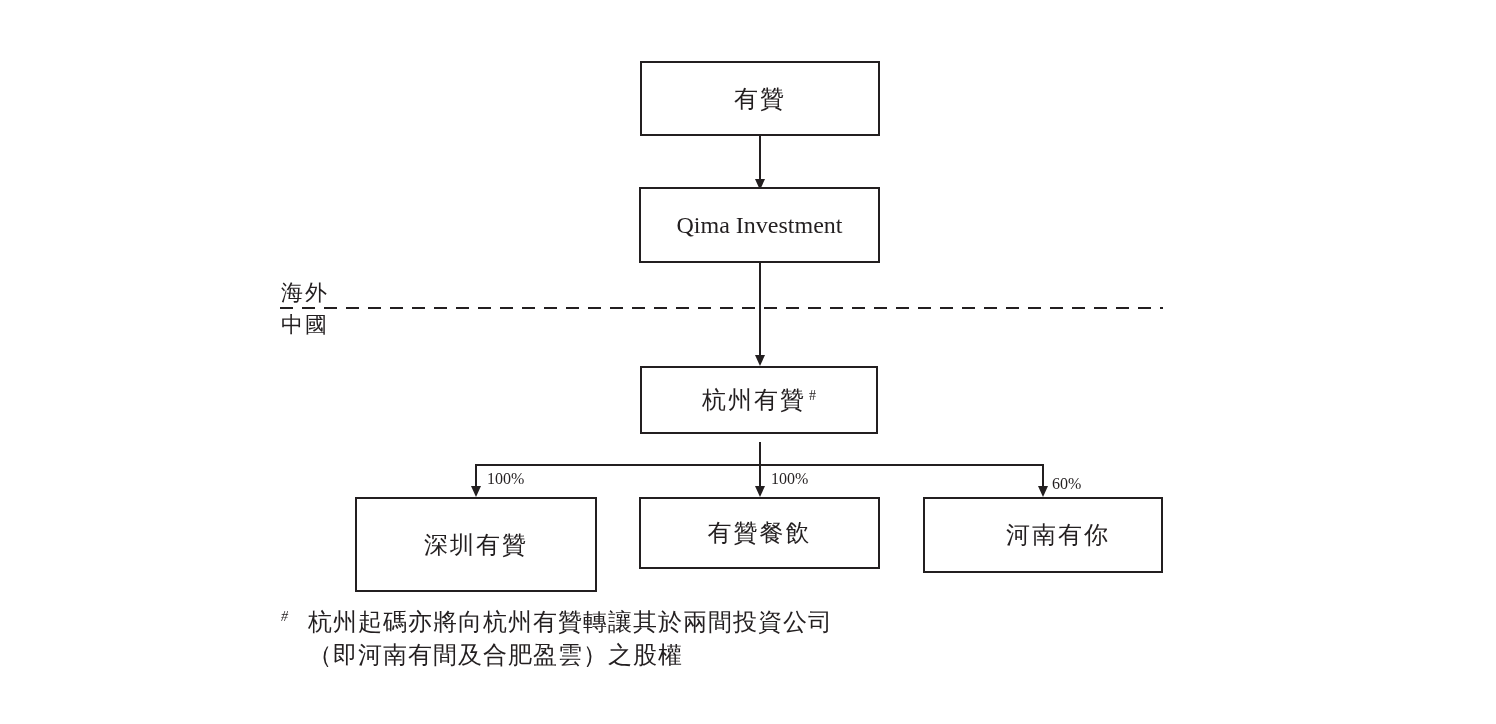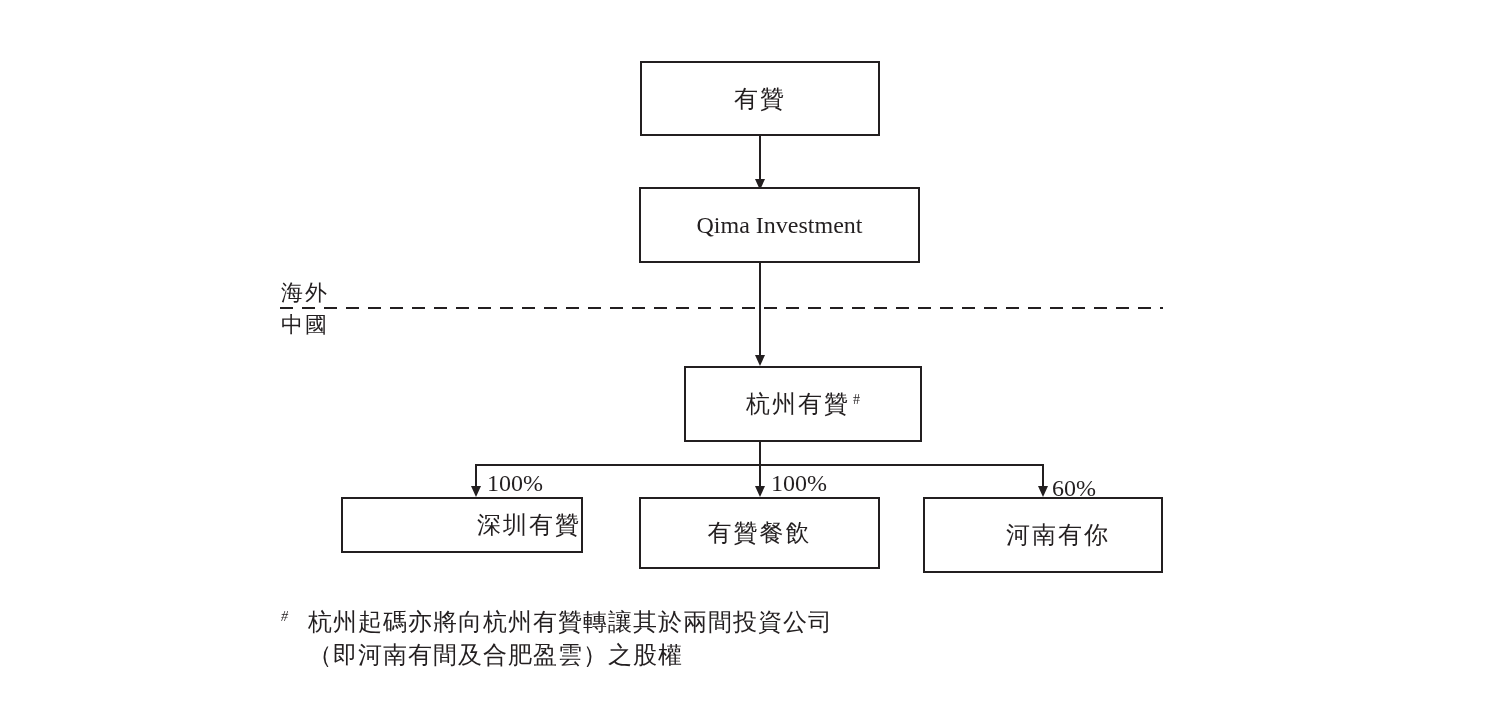--- a/index.html
+++ b/index.html
@@ -29,43 +29,43 @@
     border: 2px solid #231f20;
     background: #ffffff;
     display: flex;
     align-items: center;
     justify-content: center;
     font-size: 24px;
     letter-spacing: 2px;
     white-space: nowrap;
   }
   .node-youzan   { left: 640px; top: 61px;  width: 240px; height: 75px; }
-  .node-qima     { left: 639px; top: 187px; width: 281px; height: 76px; letter-spacing: 0; }
-  .node-hangzhou { left: 640px; top: 366px; width: 238px; height: 76px; margin-left: 44px; }
-  .node-shenzhen { left: 341px; top: 497px; width: 242px; height: 56px; justify-content: flex-end; }
+  .node-qima     { left: 639px; top: 187px; width: 241px; height: 76px; letter-spacing: 0; }
+  .node-hangzhou { left: 640px; top: 366px; width: 238px; height: 68px; }
+  .node-shenzhen { left: 355px; top: 497px; width: 242px; height: 95px; }
   .node-catering { left: 639px; top: 497px; width: 241px; height: 72px; }
   .node-henan    { left: 923px; top: 497px; width: 240px; height: 76px; padding-left: 30px; }
   .node sup {
     font-size: 14px;
     letter-spacing: 0;
     margin-left: 3px;
     position: relative;
     top: -4px;
   }
   .region-label {
     position: absolute;
     font-size: 22px;
     letter-spacing: 2px;
     line-height: 1;
   }
   .region-overseas { left: 281px; top: 282px; }
   .region-china    { left: 281px; top: 316px; font-family: Liberation Mono, monospace; }
   .pct-label {
     position: absolute;
-    font-size: 24px;
+    font-size: 16px;
     line-height: 1;
     white-space: nowrap;
   }
   .pct-shenzhen { left: 487px;  top: 471px; }
   .pct-catering { left: 771px;  top: 471px; }
   .pct-henan    { left: 1052px; top: 476px; }
   .footnote {
     position: absolute;
     left: 281px;
     top: 606px;

